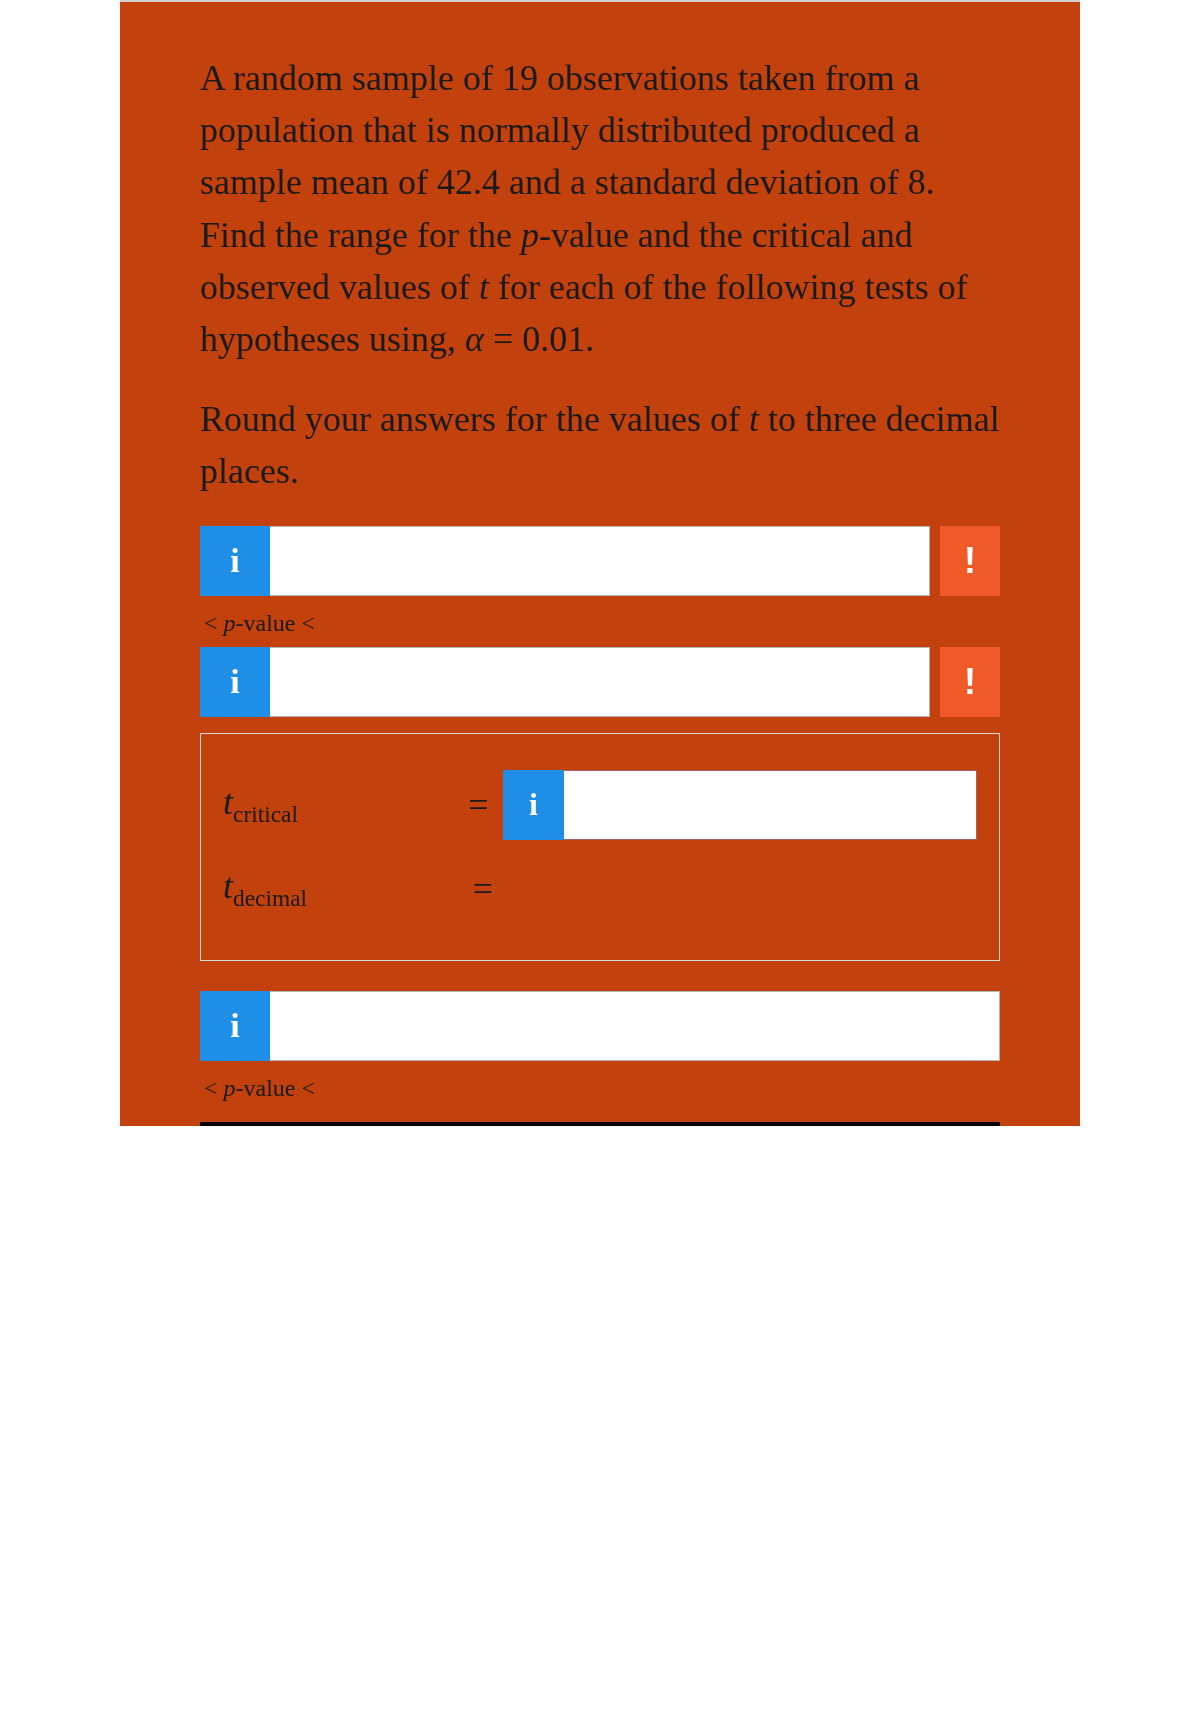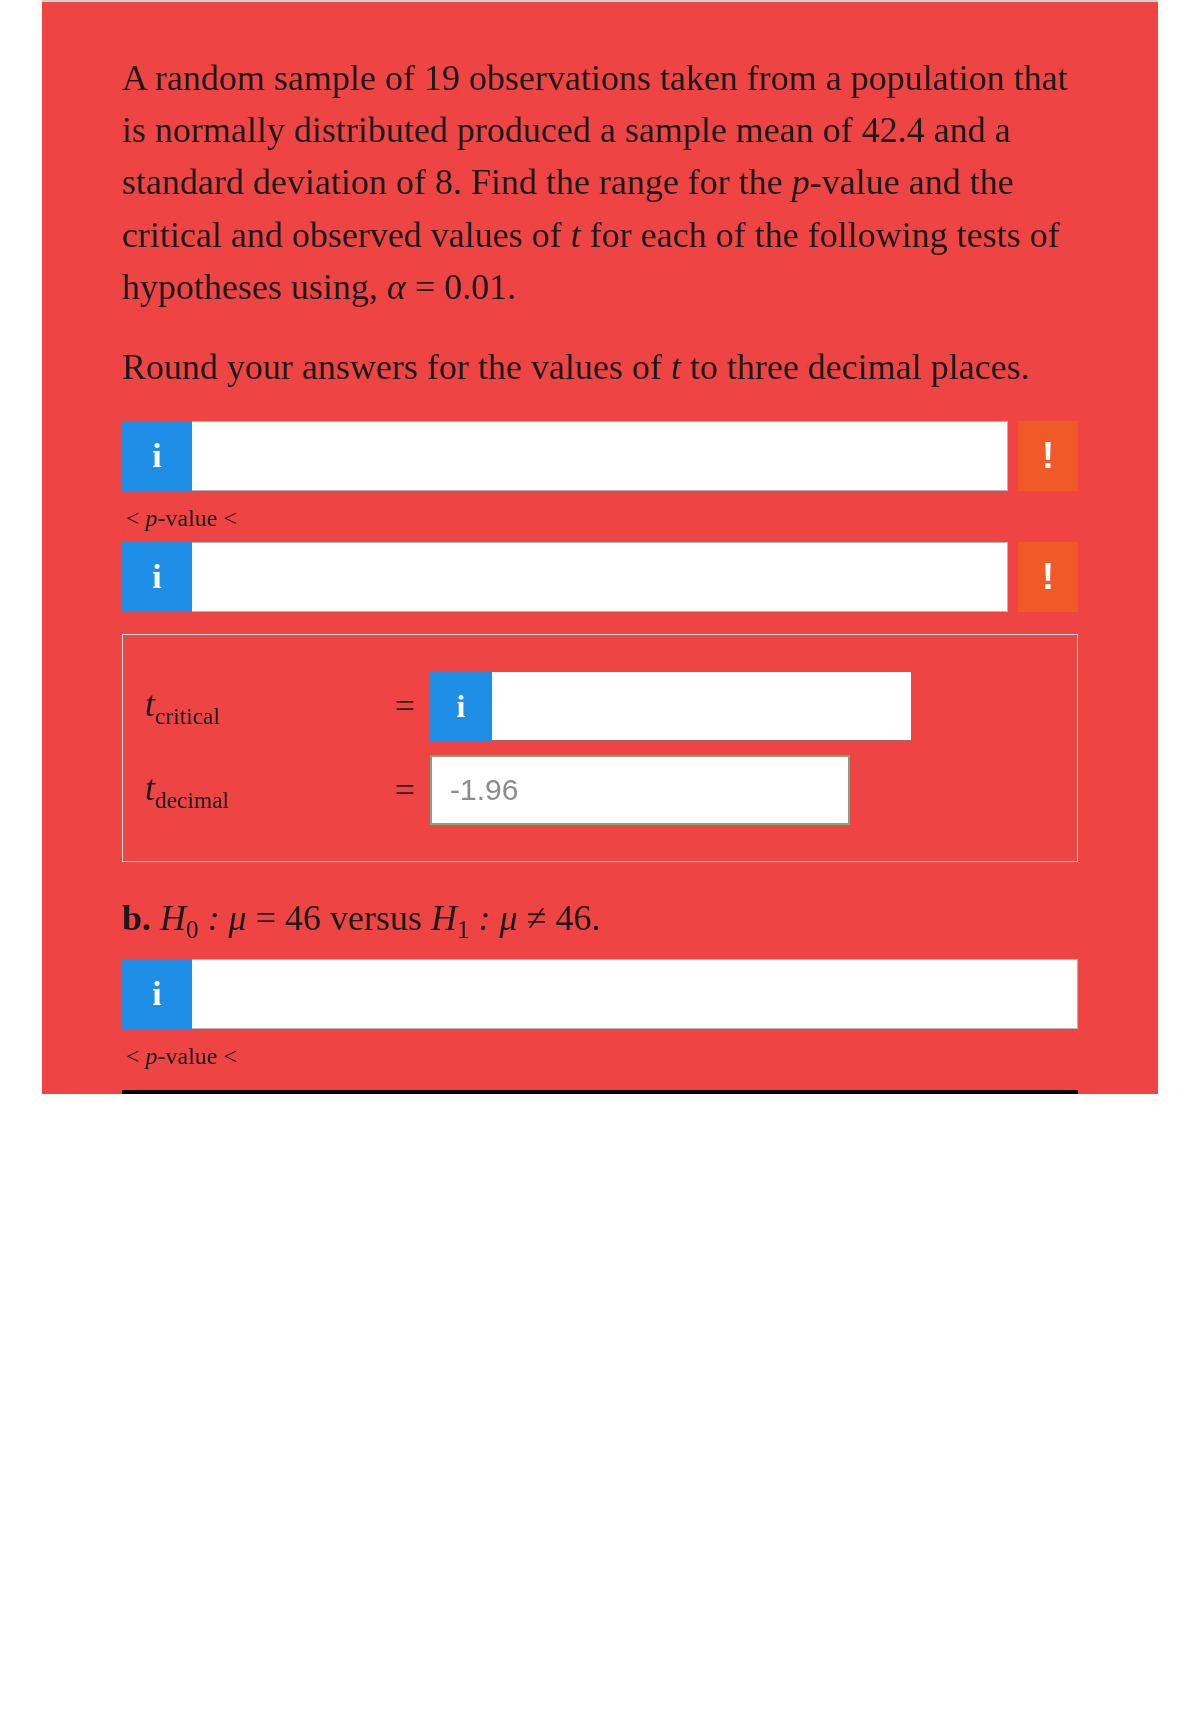--- a/index.html
+++ b/index.html
@@ -4,24 +4,24 @@
 <style>
   * { box-sizing: border-box; }
   body {
     margin: 0;
     padding: 0;
     font-family: Georgia, 'Times New Roman', serif;
     background: #fff;
     color: #1a1a1a;
   }
   .page {
-    width: 1116px;
+    width: 960px;
     margin: 0 auto;
     padding: 50px 80px 0 80px;
-    background: #ef4444;
+    background: #c2410c;
     border-top: 2px solid #d0d0d0;
   }
   .para {
     font-size: 36px;
     line-height: 1.45;
     margin: 0 0 28px 0;
     font-weight: 400;
   }
   .hyp-label {
     font-size: 36px;
@@ -71,21 +71,21 @@
     margin-left: 10px;
     font-family: Arial, sans-serif;
   }
   .pvalue-label {
     font-size: 24px;
     margin: 6px 0 10px 4px;
   }
   .t-box {
     border: 1px solid #d8d8d8;
     padding: 22px 22px;
-    margin-top: 22px;
+    margin-top: 16px;
     margin-bottom: 30px;
   }
   .t-row {
     display: flex;
     align-items: center;
     margin: 14px 0;
     height: 70px;
   }
   .t-name {
     font-family: Georgia, serif;
@@ -170,27 +170,23 @@
   <div class="t-box">
     <div class="t-row">
       <div class="t-name"><span>t</span><sub>critical</sub></div>
       <div class="equals">=</div>
       <div class="small-info">i</div>
       <input class="t-input" type="text" style="">
     </div>
     <div class="t-row">
       <div class="t-name"><span>t</span><sub>decimal</sub></div>
       <div class="equals">=</div>
-      <input class="t-input-filled" type="text" value="-1.96" style="">
     </div>
   </div>
 
-  <p class="hyp-label">
-    <b>b. </b><span class="serif-math">H</span><sub>0</sub><span class="serif-math"> : μ</span> = 46 versus <span class="serif-math">H</span><sub>1</sub><span class="serif-math"> : μ</span> ≠ 46.
-  </p>
 
   <div class="input-row">
     <div class="info-btn">i</div>
     <input class="text-input" type="text" style="">
   </div>
 
   <div class="pvalue-label">
     &lt; <span class="ital">p</span>-value &lt;
   </div>
 

